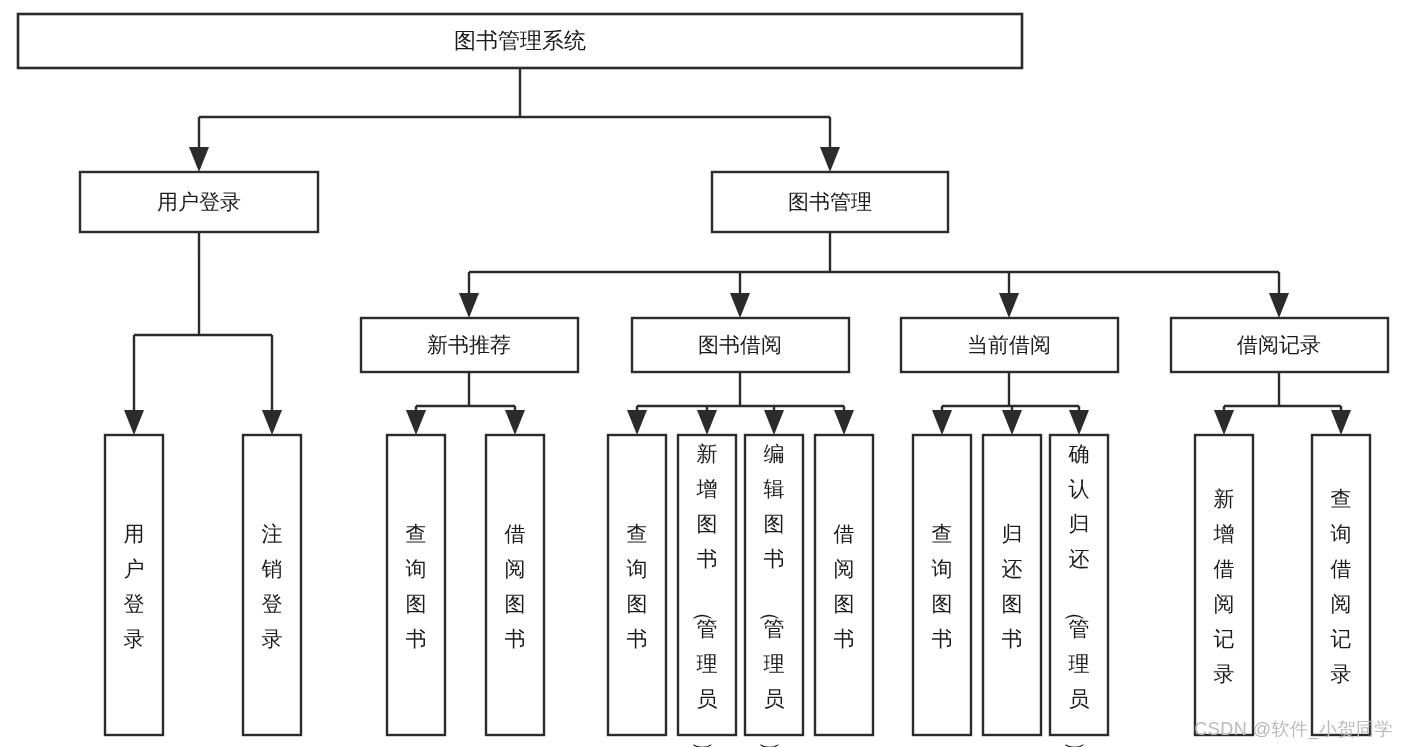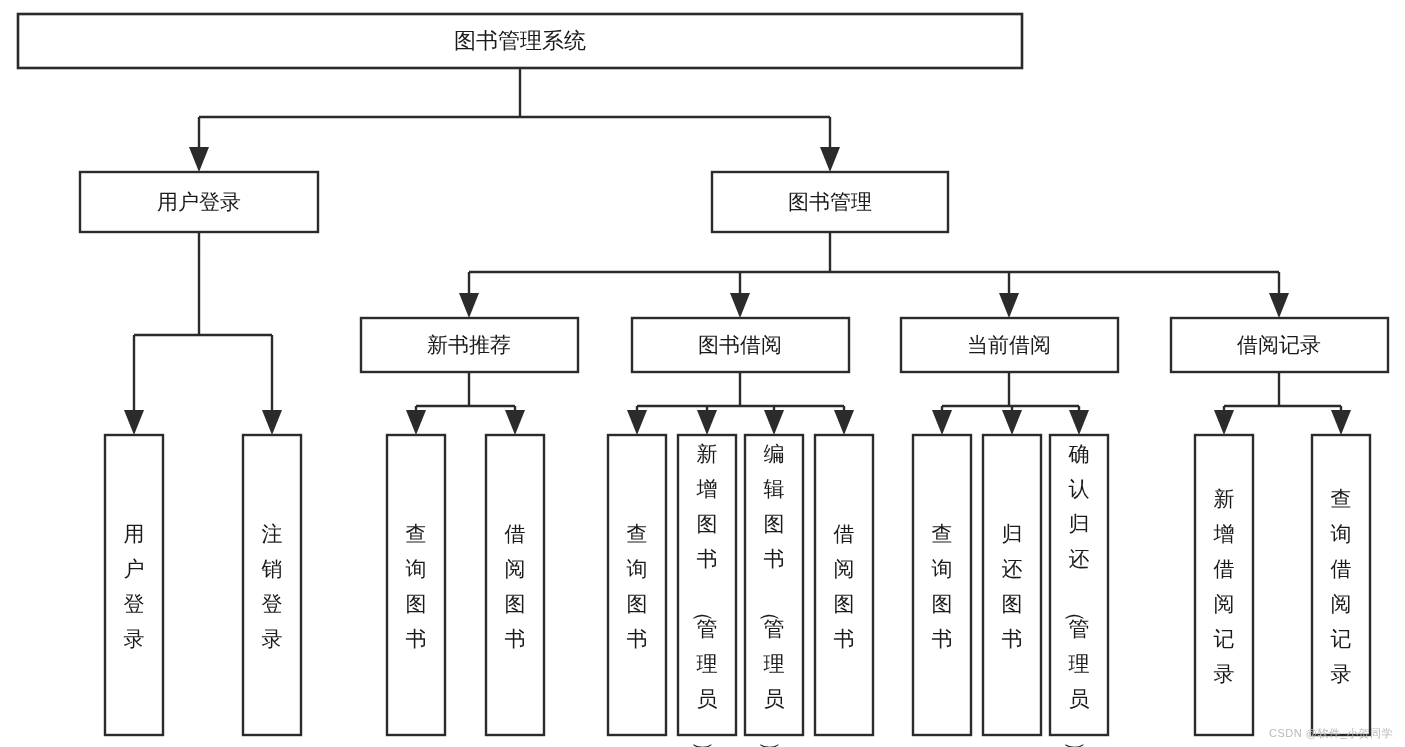--- a/index.html
+++ b/index.html
@@ -60,21 +60,21 @@
     text-anchor: middle;
   }
   .vert-label tspan {
     text-anchor: middle;
   }
   .watermark {
     position: absolute;
     right: 12px;
     bottom: 6px;
     font-family: "Liberation Sans", "DejaVu Sans", sans-serif;
-    font-size: 11px;
+    font-size: 18px;
     color: #b9b9b9;
     letter-spacing: 0.5px;
     white-space: nowrap;
     pointer-events: none;
   }
 </style>
 </head>
 <body>
 
 <div id="diagram-root">

